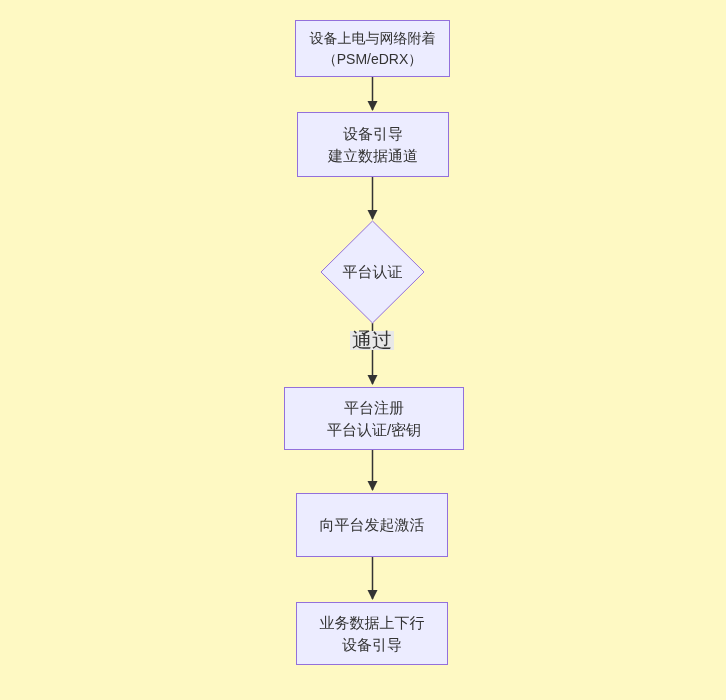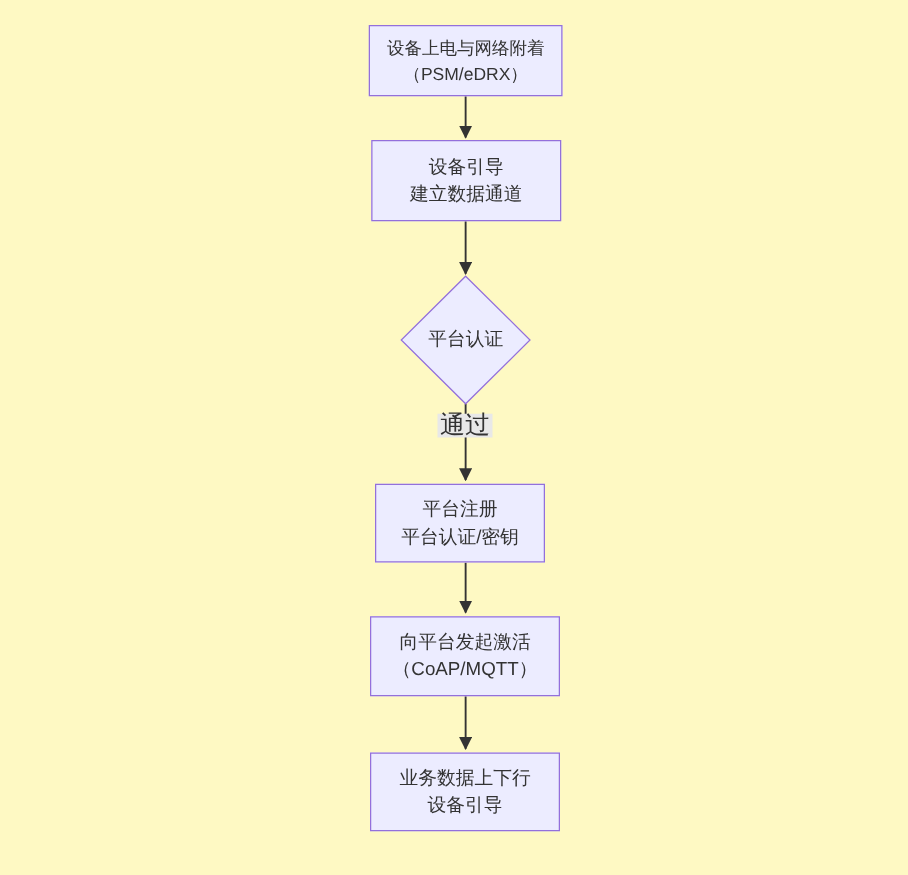--- a/index.html
+++ b/index.html
@@ -42,21 +42,21 @@
     flex-direction: column;
     justify-content: center;
     align-items: center;
     text-align: center;
     font-size: 15px;
     line-height: 22px;
     white-space: nowrap;
   }
   .node-power    { left: 295px; top: 20px;  width: 155px; height: 57px; font-size: 14px; line-height: 21px; }
   .node-boot     { left: 297px; top: 112px; width: 152px; height: 65px; }
-  .node-register { left: 300px; top: 387px; width: 136px; height: 63px; text-align: center; }
+  .node-register { left: 284px; top: 387px; width: 180px; height: 63px; text-align: center; }
   .node-channel  { left: 296px; top: 493px; width: 152px; height: 64px; }
   .node-business { left: 296px; top: 602px; width: 152px; height: 63px; }
   .diamond-label {
     position: absolute;
     left: 322px;
     top: 261px;
     width: 101px;
     text-align: center;
     color: #333333;
     font-size: 15px;
@@ -108,21 +108,20 @@
 
   <div class="edge-label">通过</div>
 
   <div class="node node-register">
     <span>平台注册</span>
     <span>平台认证/密钥</span>
   </div>
 
   <div class="node node-channel">
     <span>向平台发起激活</span>
-    <span>（CoAP/MQTT）</span>
   </div>
 
   <div class="node node-business">
     <span>业务数据上下行</span>
     <span>设备引导</span>
   </div>
 
 </div>
 
 </body></html>

